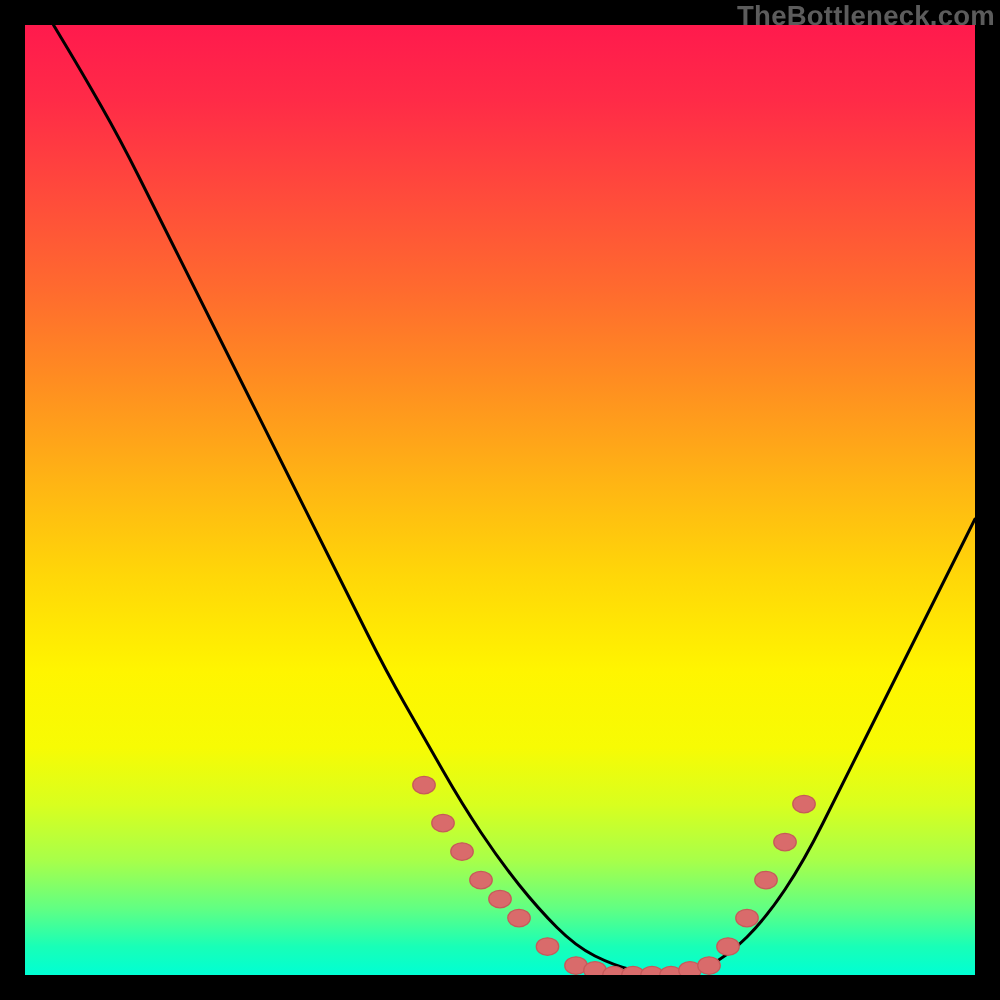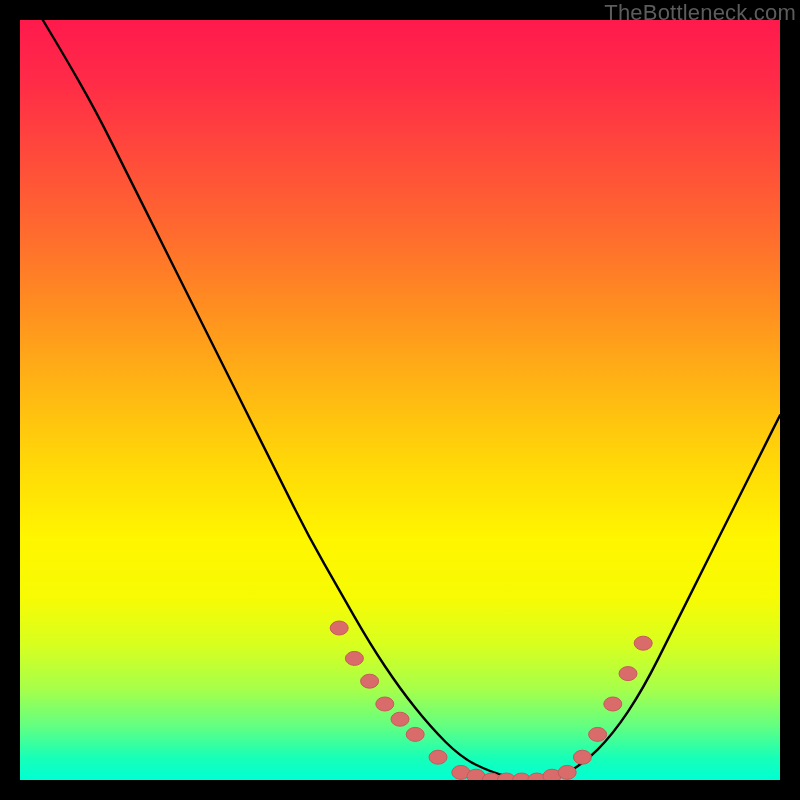--- a/index.html
+++ b/index.html
@@ -41,21 +41,21 @@
       #18ffb7 97%,
       #00ffd4 100%
     );
   }
   .watermark {
     position: absolute;
     top: 0px;
     right: 4px;
     color: #5c5c5c;
     font-size: 22px;
-    font-weight: 400;
+    font-weight: 700;
     letter-spacing: 0.2px;
     user-select: none;
   }
   svg.overlay {
     position: absolute;
     left: 0;
     top: 0;
     width: 760px;
     height: 760px;
   }

